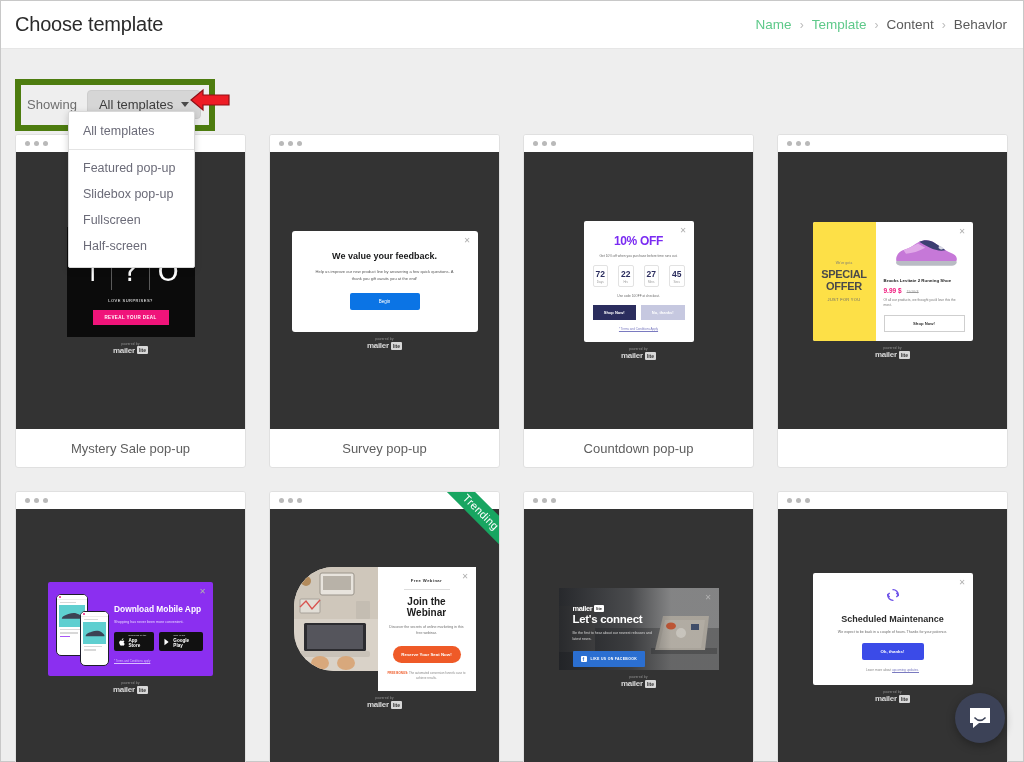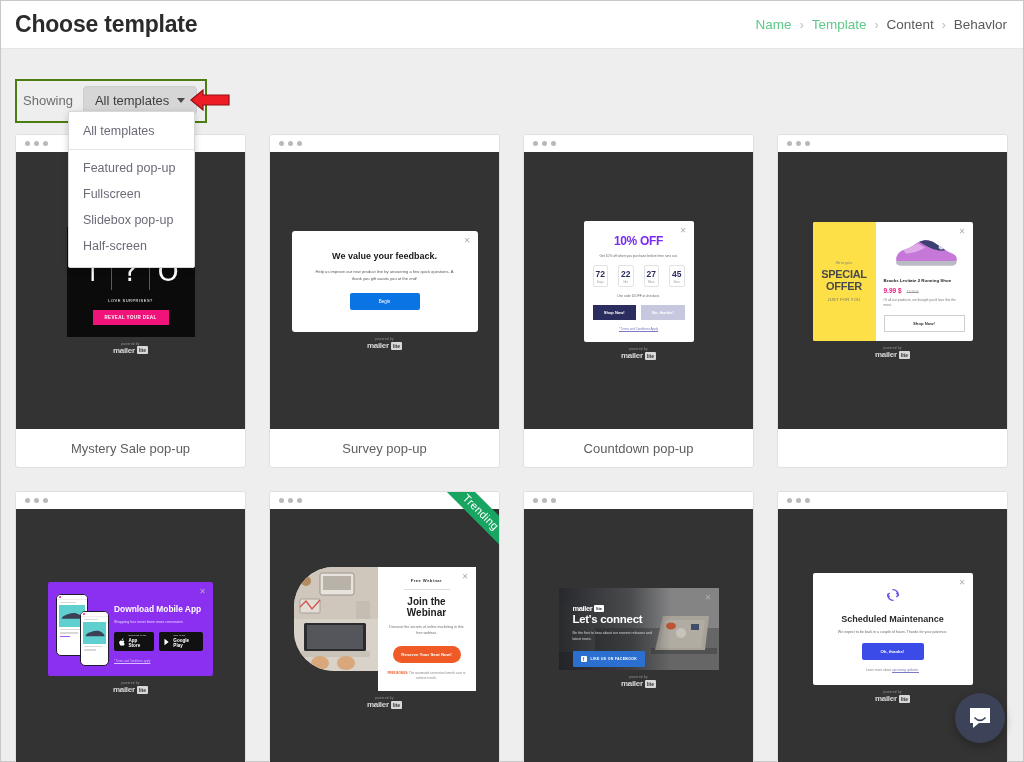--- a/index.html
+++ b/index.html
@@ -10,33 +10,33 @@
     overflow: hidden;
   }
   #app { position: relative; width: 1024px; height: 762px; background: #eeeeee; border: 1px solid #c8c8c8; }
 
   
   .header {
     position: absolute; top: 0; left: 0; right: 0; height: 48px;
     background: #fff; display: flex; align-items: center;
     padding: 0 14px; border-bottom: 1px solid #e6e6e6;
   }
-  .page-title { font-size: 23px; font-weight: bold; color: #2b2b2b; letter-spacing: -0.2px; }
+  .page-title { font-size: 20px; font-weight: normal; color: #2b2b2b; letter-spacing: -0.2px; }
   .breadcrumb { margin-left: auto; display: flex; align-items: center; font-size: 13.5px; }
   .crumb { padding: 0 2px; }
   .crumb.active { color: #5ec98a; }
   .crumb.inactive { color: #5a5a5a; }
   .crumb-sep { color: #bdbdbd; font-size: 12px; margin: 0 6px; }
 
   
   .toolbar { position: absolute; top: 70px; left: 0; right: 0; height: 46px; }
   .filter-wrap {
     position: absolute; left: 14px; top: 8px;
     display: flex; align-items: center; gap: 10px;
-    border: 2px solid #4d7c0f; padding: 5px 8px 6px 6px; justify-content: center;
+    border: 6px solid #4d7c0f; padding: 5px 8px 6px 6px; justify-content: center;
   }
   .showing-label { font-size: 13px; color: #6e6e6e; }
   .dropdown-btn {
     background: #d6d6d6; border: 1px solid #cdcdcd; border-radius: 4px;
     font-size: 13px; color: #3d3d3d; padding: 6px 11px;
     display: flex; align-items: center; gap: 8px; cursor: pointer;
   }
   .caret { width:0;height:0;border-left:4px solid transparent;border-right:4px solid transparent;border-top:5px solid #4a4a4a; }
 
   .red-arrow { position: absolute; left: 188px; top: 16px; width: 42px; height: 26px; }
@@ -212,22 +212,22 @@
     </div>
     <svg class="red-arrow" viewBox="0 0 42 26">
       <polygon points="2,13 14,3 14,8 40,8 40,18 14,18 14,23" fill="#ee1c25" stroke="#8f0f16" stroke-width="1.2"></polygon>
     </svg>
   </div>
 
   <div class="menu">
     <div class="menu-item">All templates</div>
     <div class="menu-sep"></div>
     <div class="menu-item">Featured pop-up</div>
+    <div class="menu-item">Slidebox pop-up</div>
     <div class="menu-item">Fullscreen</div>
-    <div class="menu-item">Slidebox pop-up</div>
     <div class="menu-item">Half-screen</div>
   </div>
 
   <div class="grid">
 
     <div class="card">
       <div class="card-chrome">
         <span class="dot"></span>
         <span class="dot"></span>
         <span class="dot"></span>

